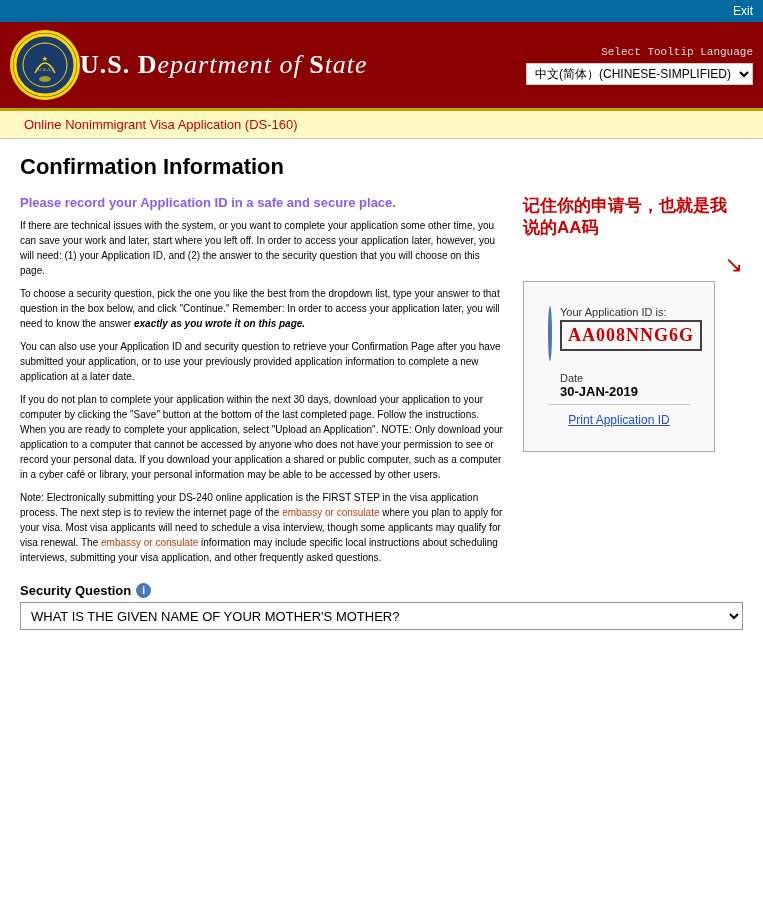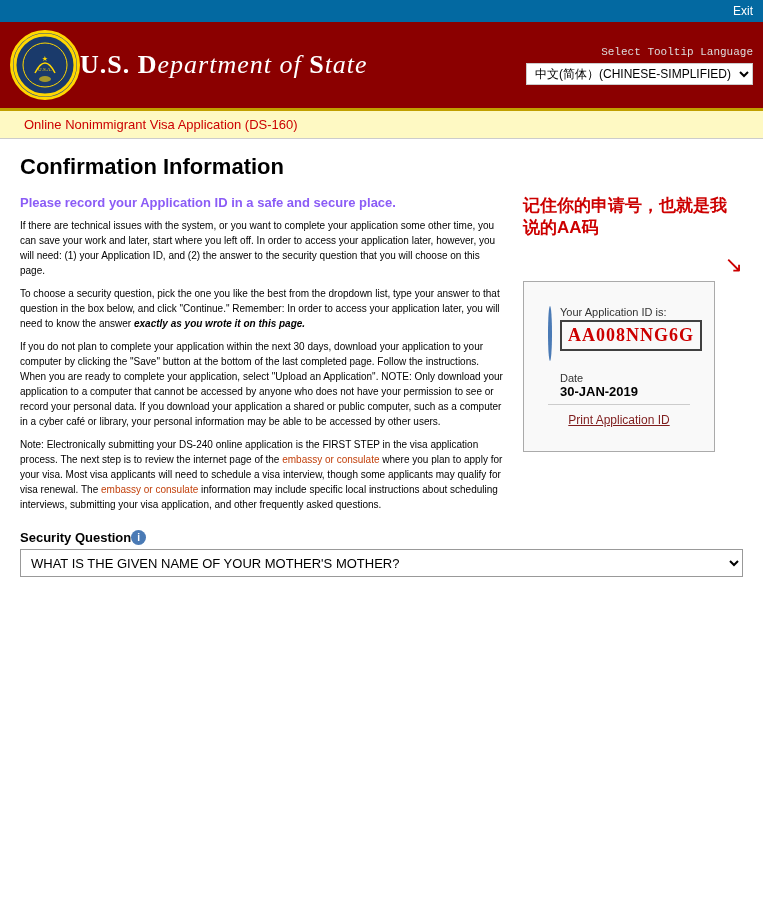--- a/index.html
+++ b/index.html
@@ -167,21 +167,21 @@
       color: #333;
     }
 
     .app-id-date {
       font-size: 13px;
       font-weight: bold;
       color: #000;
     }
 
     .print-link {
-      color: #7f1d1d;
+      color: #1d4ed8;
       text-decoration: underline;
       font-size: 12px;
       cursor: pointer;
       display: block;
       text-align: center;
       margin-top: 8px;
     }
 
     
     .section-heading {
@@ -197,20 +197,21 @@
       margin-bottom: 12px;
     }
 
     .form-label {
       font-size: 13px;
       font-weight: bold;
       color: #000;
       margin-bottom: 4px;
       display: flex;
       align-items: flex-start;
+      gap: 5px;
     }
 
     .info-icon {
       display: inline-flex;
       align-items: center;
       justify-content: center;
       width: 15px;
       height: 15px;
       background: #4a7ab5;
       color: white;
@@ -313,20 +314,21 @@
 
   <div class="content-row">
 
     <div class="content-left">
       <div class="important-notice">Please record your Application ID in a safe and secure place.</div>
       <div class="body-text">If there are technical issues with the system, or you want to complete your application some other time, you can save your work and later, start where you left off. In order to access your application later, however, you will need: (1) your Application ID, and (2) the answer to the security question that you will choose on this page.</div>
       <div class="body-text">
         <span>To choose a security question, pick the one you like the best from the dropdown list, type your answer to that question in the box below, and click "Continue." Remember: In order to access your application later, you will need to know the answer</span>
         <span class="bold-italic">exactly as you wrote it on this page.</span>
       </div>
+      <div class="body-text">You can also use your Application ID and security question to retrieve your Confirmation Page after you have submitted your application, or to use your previously provided application information to complete a new application at a later date.</div>
       <div class="body-text">If you do not plan to complete your application within the next 30 days, download your application to your computer by clicking the "Save" button at the bottom of the last completed page. Follow the instructions. When you are ready to complete your application, select "Upload an Application". NOTE: Only download your application to a computer that cannot be accessed by anyone who does not have your permission to see or record your personal data. If you download your application a shared or public computer, such as a computer in a cyber café or library, your personal information may be able to be accessed by other users.</div>
       <div class="body-text">
         <span>Note: Electronically submitting your DS-240 online application is the FIRST STEP in the visa application process. The next step is to review the internet page of the</span>
         <span class="link-text">embassy or consulate</span>
         <span>where you plan to apply for your visa. Most visa applicants will need to schedule a visa interview, though some applicants may qualify for visa renewal. The</span>
         <span class="link-text">embassy or consulate</span>
         <span>information may include specific local instructions about scheduling interviews, submitting your visa application, and other frequently asked questions.</span>
       </div>
     </div>
 

